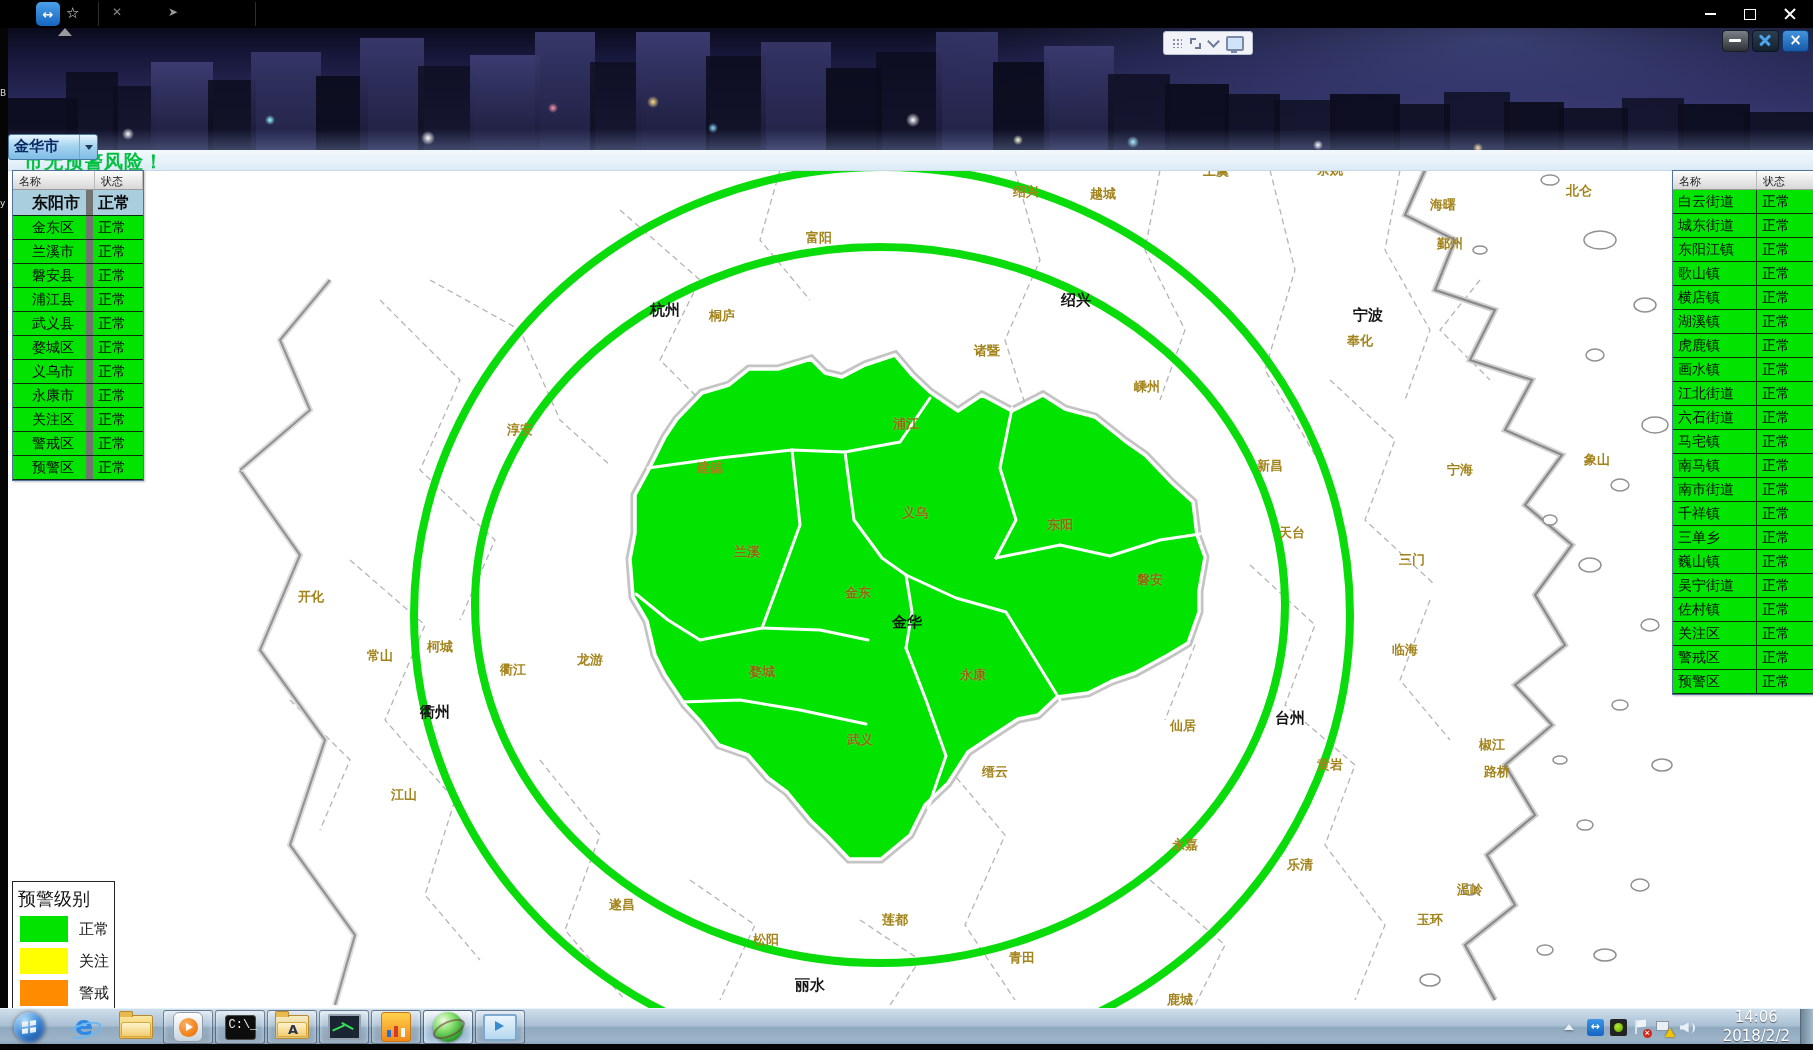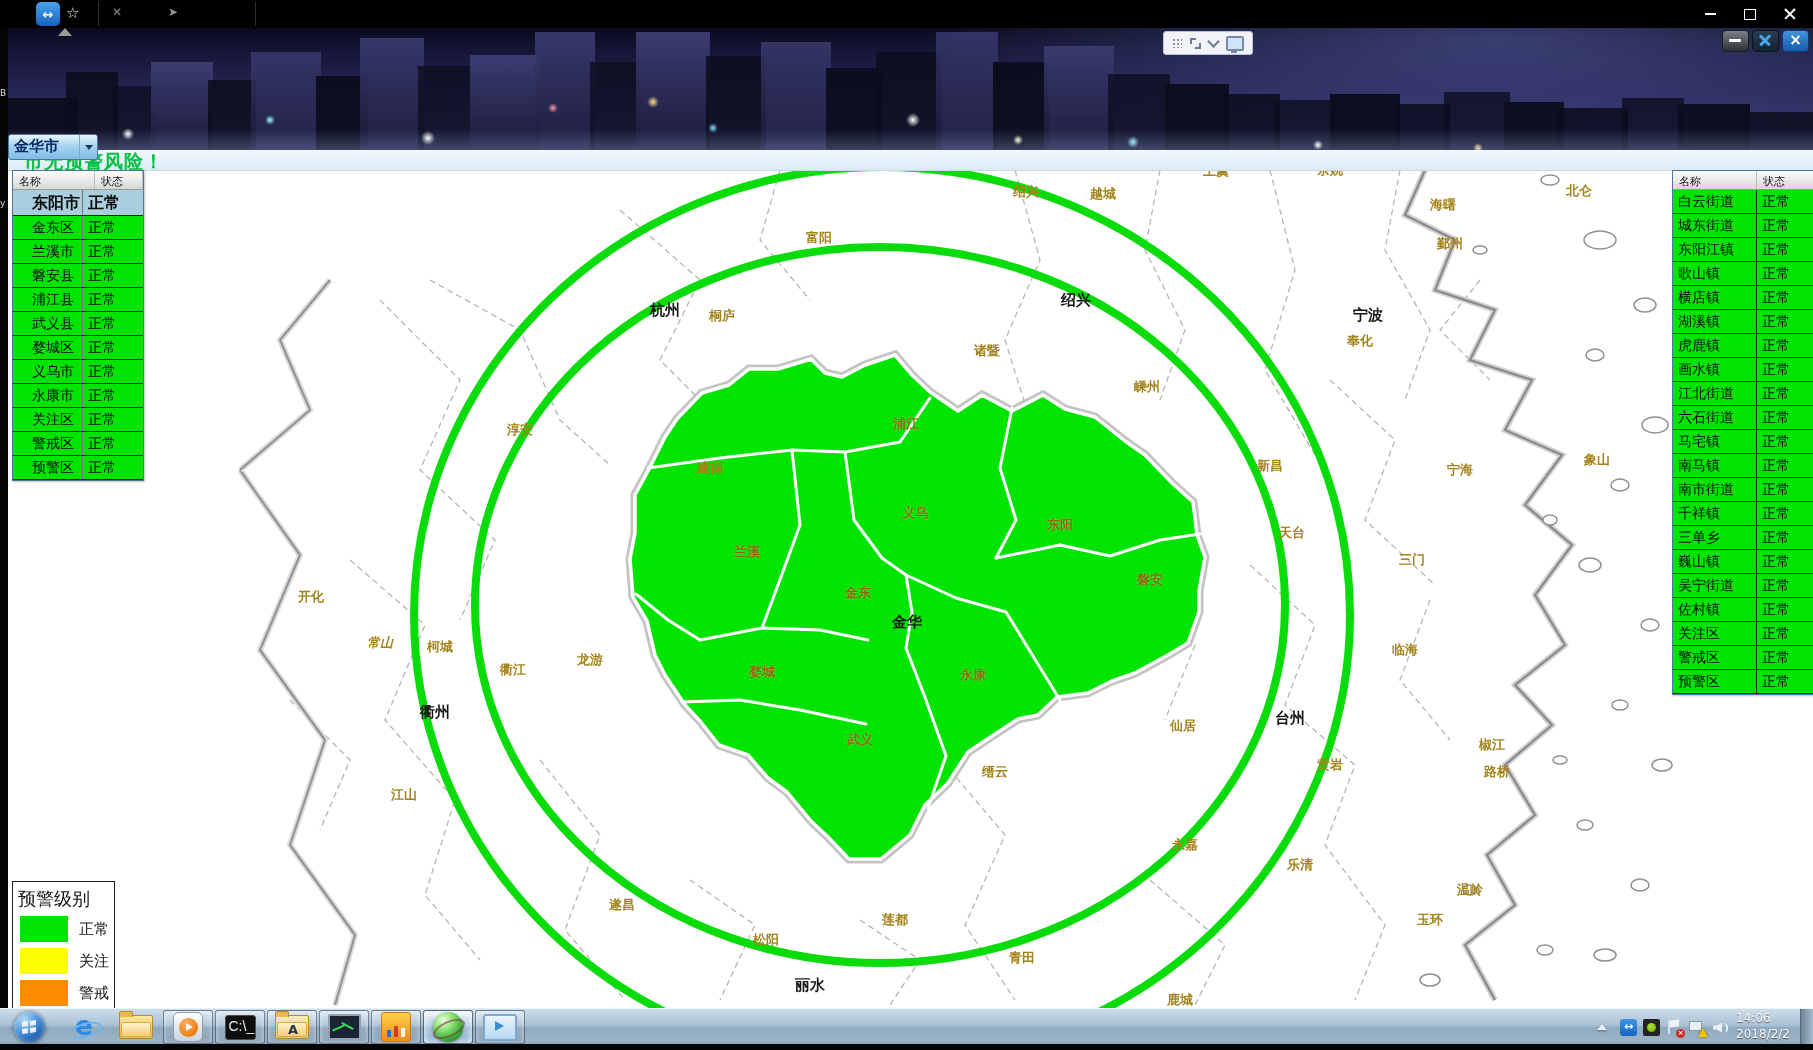--- a/index.html
+++ b/index.html
@@ -97,21 +97,21 @@
   
   .panel{position:absolute;background:#fff;border:1px solid #50749a;z-index:5;box-shadow:1px 1px 2px rgba(0,0,0,.25);}
   #left-panel{left:12px;top:170px;width:130px;}
   #right-panel{left:1672px;top:170px;width:150px;}
   .hdr{display:flex;height:18px;background:linear-gradient(#fdfdfd,#d7d7d7);border-bottom:1px solid #9a9a9a;}
   .hdr span{font-size:11px;color:#222;padding:3px 0 0 6px;box-sizing:border-box;border-right:1px solid #bbb;}
   #left-panel .h1{width:82px;} #left-panel .h2{flex:1;}
   #right-panel .h1{width:84px;} #right-panel .h2{flex:1;}
   .row{display:flex;height:24px;background:#00E400;border-bottom:1px solid #0a2f0a;box-sizing:border-box;}
   .row span{font-size:14px;color:#0a0a0a;padding-left:5px;line-height:23px;box-sizing:border-box;overflow:hidden;white-space:nowrap;}
-  #left-panel .c1{width:70px;border-right:1px solid #737373;padding-left:19px;} #left-panel .c2{flex:1;}
+  #left-panel .c1{width:80px;border-right:7px solid #737373;padding-left:19px;} #left-panel .c2{flex:1;}
   #right-panel .c1{width:84px;border-right:1px solid #0a2f0a;} #right-panel .c2{flex:1;}
   .row.selected{background:#a9cede;height:26px;}
   .row.selected span{font-size:16px;font-weight:bold;line-height:25px;}
   
   #legend{position:absolute;left:12px;top:881px;width:103px;height:134px;background:#fff;
     border:1px solid #222;z-index:6;box-sizing:border-box;}
   #legend-title{font-size:18px;color:#111;padding:5px 0 2px 5px;}
   .li{display:flex;align-items:center;height:32px;}
   .sw{width:48px;height:26px;margin-left:7px;}
   .li span{font-size:15px;color:#111;margin-left:11px;}
@@ -145,21 +145,21 @@
     background:linear-gradient(#fdf4cc,#f2cd72);border-radius:2px 2px 1px 1px;border:1px solid #d8a93e;}
   .design-tools .folder-base{background:linear-gradient(#f6ecc2,#ddc27a);}
   .design-tools .glyph-a{position:absolute;left:12px;top:6px;font-size:13px;font-weight:bold;color:#2a3550;z-index:2;}
   .media-player{width:28px;height:28px;border-radius:6px;background:linear-gradient(#ffffff,#c9d4e0);
     border:1px solid #8f9cab;display:flex;align-items:center;justify-content:center;}
   .media-player .mp-circle{width:19px;height:19px;border-radius:50%;position:relative;
     background:radial-gradient(circle at 35% 30%,#ffb05e,#ef7d12 70%,#c75f05);}
   .media-player .mp-circle::after{content:"";position:absolute;left:7px;top:5px;width:0;height:0;
     border-left:7px solid #fff;border-top:4.5px solid transparent;border-bottom:4.5px solid transparent;}
   .command-prompt{width:31px;height:25px;background:#0d0d0d;border:1px solid #4a4a4a;border-radius:3px;
-    color:#eee;font-family:Liberation Sans, sans-serif;font-size:14px;padding:2px 0 0 3px;box-sizing:border-box;}
+    color:#eee;font-family:Liberation Mono, monospace;font-size:12px;padding:2px 0 0 3px;box-sizing:border-box;}
   .system-monitor{position:relative;width:29px;height:22px;background:#1b2432;border:2px solid #93a0b0;border-radius:2px;}
   .system-monitor::before,.system-monitor::after{content:"";position:absolute;height:2px;background:#39e055;}
   .system-monitor::before{width:13px;left:2px;top:11px;transform:rotate(-24deg);}
   .system-monitor::after{width:13px;left:11px;top:9px;transform:rotate(28deg);}
   .chart-app{position:relative;width:28px;height:28px;border-radius:3px;
     background:linear-gradient(180deg,#ffd24a,#f08a1d);border:1px solid #c87818;}
   .chart-app::after{content:"";position:absolute;left:5px;bottom:4px;width:18px;height:11px;
     background-image:linear-gradient(#2b6fd4,#2b6fd4),linear-gradient(#d43b2b,#d43b2b),linear-gradient(#f4f7fa,#f4f7fa);
     background-size:4px 7px,4px 11px,4px 9px;background-position:0 bottom,7px bottom,14px bottom;background-repeat:no-repeat;}
   .globe-app{position:relative;width:30px;height:30px;border-radius:50%;
@@ -188,21 +188,21 @@
     background:#d42a1e;color:#fff;font-size:7px;line-height:9px;text-align:center;font-weight:bold;}
   .network-warning-tray::before{content:"";position:absolute;left:0px;top:2px;width:11px;height:8px;
     background:#e9eff5;border:1px solid #8a96a4;}
   .network-warning-tray .warn{position:absolute;right:-2px;bottom:-1px;width:0;height:0;
     border-left:5px solid transparent;border-right:5px solid transparent;border-bottom:9px solid #f4c400;
     filter:drop-shadow(0 0 1px #6a5500);}
   .volume-tray::before{content:"";position:absolute;left:1px;top:4px;width:9px;height:10px;background:#e9eff5;
     clip-path:polygon(0 30%,40% 30%,100% 0,100% 100%,40% 70%,0 70%);}
   .volume-tray::after{content:"";position:absolute;right:1px;top:4px;width:6px;height:10px;
     border-right:2px solid #e9eff5;border-radius:50%;}
-  .clock{color:#fff;font-size:12px;text-align:left;line-height:1.3;margin:0 10px 0 4px;
+  .clock{color:#fff;font-size:15px;text-align:center;line-height:1.3;margin:0 10px 0 24px;
     text-shadow:0 1px 1px rgba(0,0,0,.55);}
   .show-desktop{width:12px;height:36px;background:linear-gradient(90deg,#6e8599,#a5bccd);
     border-left:1px solid #55687a;}
 </style>
 </head>
 <body>
 
 <div id="screen">
 
   <div id="titlebar">
@@ -372,21 +372,21 @@
         <div class="lbl county" style="left: 987px; top: 181px;">诸暨</div>
         <div class="lbl county" style="left: 1360px; top: 171px;">奉化</div>
         <div class="lbl county" style="left: 1147px; top: 217px;">嵊州</div>
         <div class="lbl county" style="left: 1270px; top: 296px;">新昌</div>
         <div class="lbl county" style="left: 1460px; top: 300px;">宁海</div>
         <div class="lbl county" style="left: 1597px; top: 290px;">象山</div>
         <div class="lbl county" style="left: 520px; top: 260px;">淳安</div>
         <div class="lbl county" style="left: 710px; top: 298px;">建德</div>
         <div class="lbl county" style="left: 590px; top: 490px;">龙游</div>
         <div class="lbl county" style="left: 440px; top: 477px;">柯城</div>
-        <div class="lbl county" style="left: 380px; top: 473px; font-style: italic;">常山</div>
+        <div class="lbl county" style="left: 380px; top: 486px;">常山</div>
         <div class="lbl county" style="left: 311px; top: 427px;">开化</div>
         <div class="lbl county" style="left: 513px; top: 500px;">衢江</div>
         <div class="lbl county" style="left: 404px; top: 625px;">江山</div>
         <div class="lbl county" style="left: 622px; top: 735px;">遂昌</div>
         <div class="lbl county" style="left: 766px; top: 770px;">松阳</div>
         <div class="lbl county" style="left: 895px; top: 750px;">莲都</div>
         <div class="lbl county" style="left: 995px; top: 602px;">缙云</div>
         <div class="lbl county" style="left: 1183px; top: 556px;">仙居</div>
         <div class="lbl county" style="left: 1292px; top: 363px;">天台</div>
         <div class="lbl county" style="left: 1412px; top: 390px;">三门</div>

